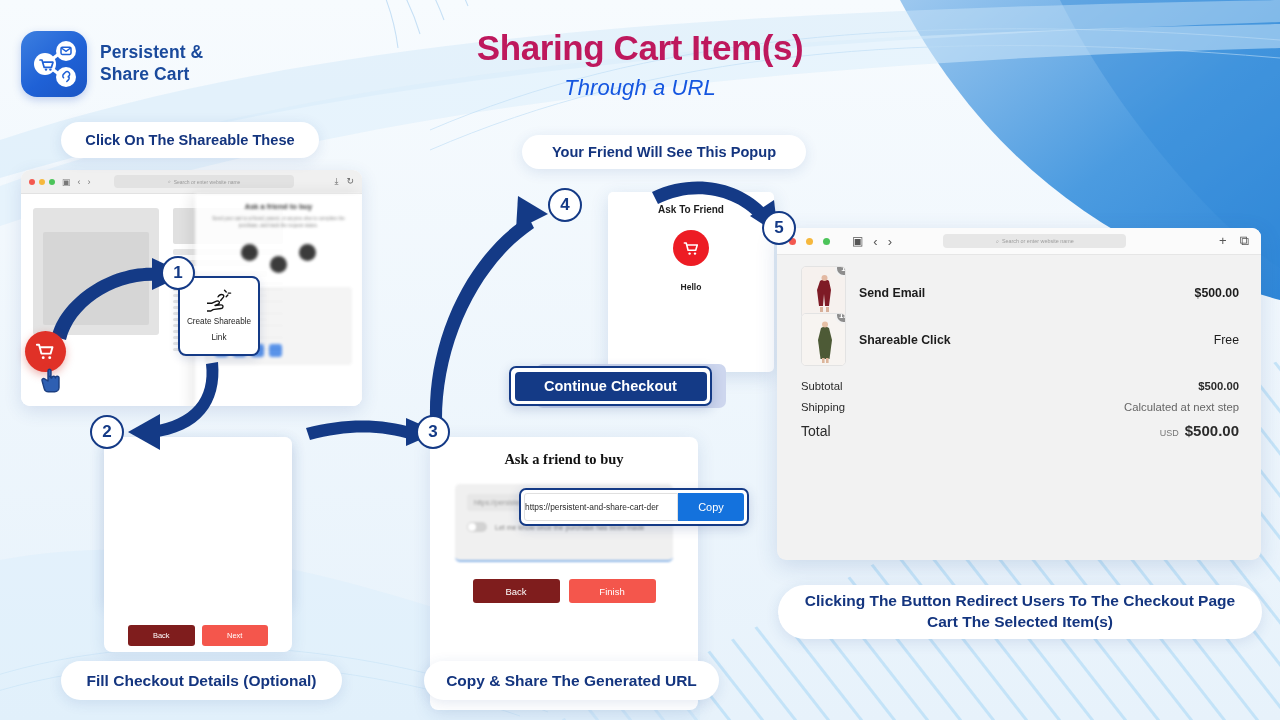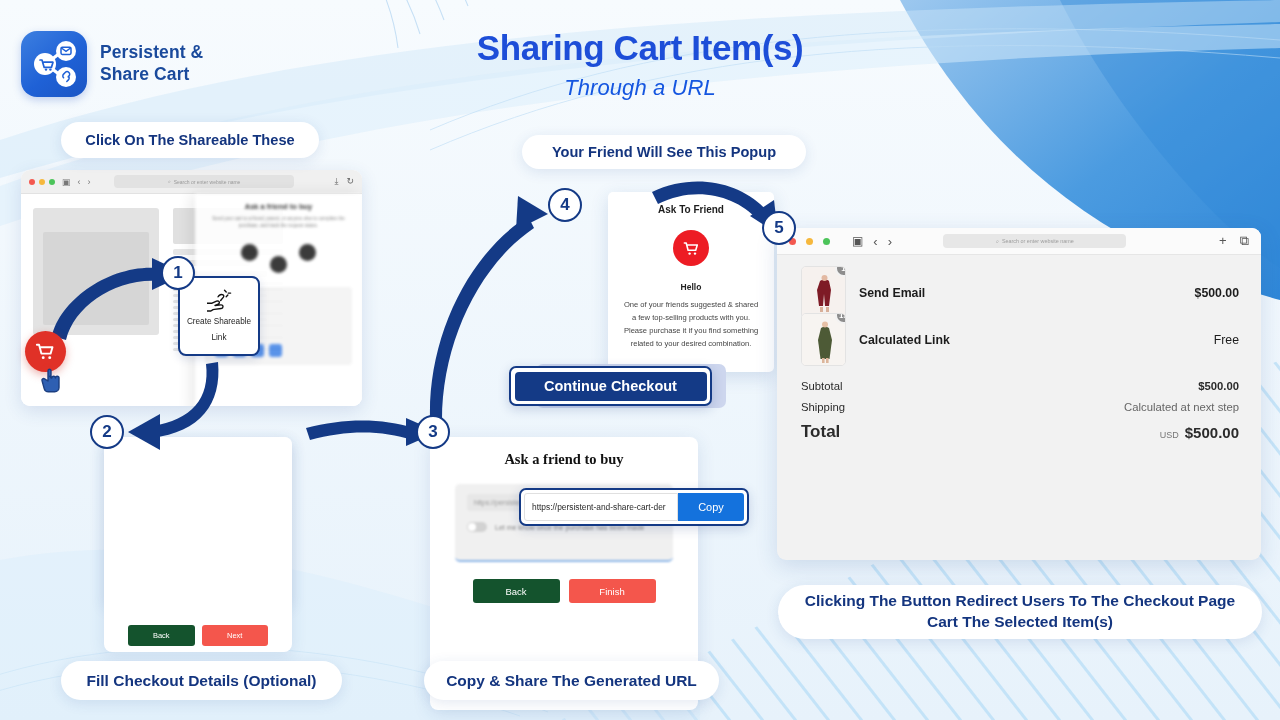--- a/index.html
+++ b/index.html
@@ -29,21 +29,21 @@
   .logo-name {
     font-size: 17.5px; font-weight: 700; color: #1a4a9c;
     line-height: 1.25; letter-spacing: .1px;
   }
 
   .hero-title {
     position: absolute; left: 0; right: 0; top: 30px;
     text-align: center;
   }
   .hero-title h1 {
-    font-size: 35px; font-weight: 800; color: #1d4ed8;
+    font-size: 35px; font-weight: 800; color: #be185d;
     letter-spacing: -.4px; line-height: 1.05;
   }
   .hero-title h2 {
     font-size: 22px; font-weight: 500; color: #1556e0;
     margin-top: 8px; letter-spacing: .1px; font-style: italic;
   }
 
   
   .pill {
     position: absolute;
@@ -174,21 +174,21 @@
   .f-row .f-in { flex:1; }
   .addr { margin-top:11px; display:flex; align-items:center; gap:3px;
           font-family:"Liberation Serif", serif; font-size:8px; font-weight:700; color:#1a1a1a;}
   .plus { color:#e5372c; font-size:11px; font-weight:800; line-height:1; }
   #panel2-btns {
     position:absolute; left:128px; top:625px; width:140px;
     display:flex; gap:7px; z-index:5;
   }
   .btn-sm { flex:1; height:21px; border-radius:3px; color:#fff;
             font-size:7.5px; display:flex; align-items:center; justify-content:center; }
-  .btn-blue { background:#14532d; }
+  .btn-blue { background:#7f1d1d; }
   .btn-red  { background:#f4564c; }
 
   #panel2-sheet {
     position:absolute; left:104px; top:437px; width:188px; height:215px;
     background:#fff; border-radius:8px; box-shadow:0 4px 16px rgba(40,80,150,.12);
     z-index:1;
   }
 
   
   #panel3 {
@@ -220,21 +220,21 @@
   
   #copy-highlight {
     position:absolute; left:519px; top:488px; width:230px; height:38px;
     background:#fff; border:2.6px solid #143a86; border-radius:7px;
     z-index:32; display:flex; align-items:center; padding:3px;
     box-shadow:0 3px 12px rgba(20,50,120,.18);
   }
   #copy-url-field {
     flex:1; height:100%; background:#fff; border:1px solid #e0e0e0;
     border-radius:3px 0 0 3px; display:flex; align-items:center;
-    padding-left:7px; font-size:8.4px; color:#2a2a2a; overflow:hidden;
+    font-size:8.4px; color:#2a2a2a; overflow:hidden;
     white-space:nowrap;
   }
   #copy-btn {
     width:66px; height:100%; background:#1472dd; border-radius:0 3px 3px 0;
     color:#fff; font-size:11px; display:flex; align-items:center; justify-content:center;
   }
 
   
   #panel4 {
     position:absolute; left:560px; top:192px; width:166px; height:180px;
@@ -293,21 +293,21 @@
     background:#8d8d8d; color:#fff; font-size:8px; font-weight:700;
     display:flex; align-items:center; justify-content:center; border:2px solid #f2f2f2;
   }
   .co-name { margin-left:13px; font-size:12.3px; font-weight:700; color:#1d1d1d; }
   .co-price { margin-left:auto; font-size:12.3px; font-weight:700; color:#1d1d1d; }
   .co-price.free { font-weight:400; }
   .sum-row { display:flex; align-items:center; margin-top:9px; }
   .sum-label { font-size:11.3px; color:#2b2b2b; }
   .sum-val { margin-left:auto; font-size:11.3px; color:#2b2b2b; font-weight:700; }
   .sum-val.muted { font-weight:400; color:#666; }
-  .sum-row.total .sum-label { font-size:17px; font-weight:700; }
+  .sum-row.total .sum-label { font-size:14px; font-weight:400; }
   .sum-row.total .sum-val { font-size:15px; font-weight:700; }
   .cur { font-size:9px; color:#777; margin-right:6px; font-weight:400; }
 </style>
 </head>
 <body>
 
 <svg id="bg" viewBox="0 0 1280 720" xmlns="http://www.w3.org/2000/svg">
   <defs>
     <linearGradient id="gblue" x1="0" y1="0" x2="1" y2="1">
       <stop offset="0%" stop-color="#9dc8ef"></stop>
@@ -540,21 +540,20 @@
 <div id="panel4">
   <h4>Ask To Friend</h4>
   <div class="cart-circle">
     <svg width="19" height="19" viewBox="0 0 24 24">
       <path d="M3 5h2.3l2.4 9.2h9.6l2-6.6H7.2" fill="none" stroke="#fff" stroke-width="2" stroke-linecap="round" stroke-linejoin="round"></path>
       <circle cx="9.6" cy="18.4" r="1.5" fill="#fff"></circle>
       <circle cx="16.4" cy="18.4" r="1.5" fill="#fff"></circle>
     </svg>
   </div>
   <div class="hello">Hello</div>
-  <div class="body-txt">One of your friends suggested &amp; shared a few top-selling products with you. Please purchase it if you find something related to your desired combination.</div>
 </div>
 <div id="panel4-shadow"></div>
 <div id="continue-wrap">
   <div id="continue-btn">Continue Checkout</div>
 </div>
 
 <div id="panel5">
   <div class="bchrome5">
     <span class="dot5 d-r"></span>
     <span class="dot5 d-y"></span>
@@ -592,21 +591,21 @@
       <div class="co-thumb">
         <svg width="45" height="53" viewBox="0 0 45 53">
           <rect width="45" height="53" fill="#f7f4f1"></rect>
           <path d="M19 14c2.4-1.8 5.6-1.8 8 0l3 12-2.5 19h-9L16 26z" fill="#4d5a36"></path>
           <circle cx="23" cy="10.5" r="3" fill="#e6c0a6"></circle>
           <rect x="20" y="44" width="2.6" height="5" fill="#dcb69c"></rect>
           <rect x="24" y="44" width="2.6" height="5" fill="#dcb69c"></rect>
         </svg>
         <span class="co-badge">13</span>
       </div>
-      <span class="co-name">Calculated Link</span>
+      <span class="co-name">Shareable Click</span>
       <span class="co-price free">Free</span>
     </div>
 
     <div style="height:8px"></div>
 
     <div class="sum-row">
       <span class="sum-label">Subtotal</span>
       <span class="sum-val">$500.00</span>
     </div>
     <div class="sum-row">

